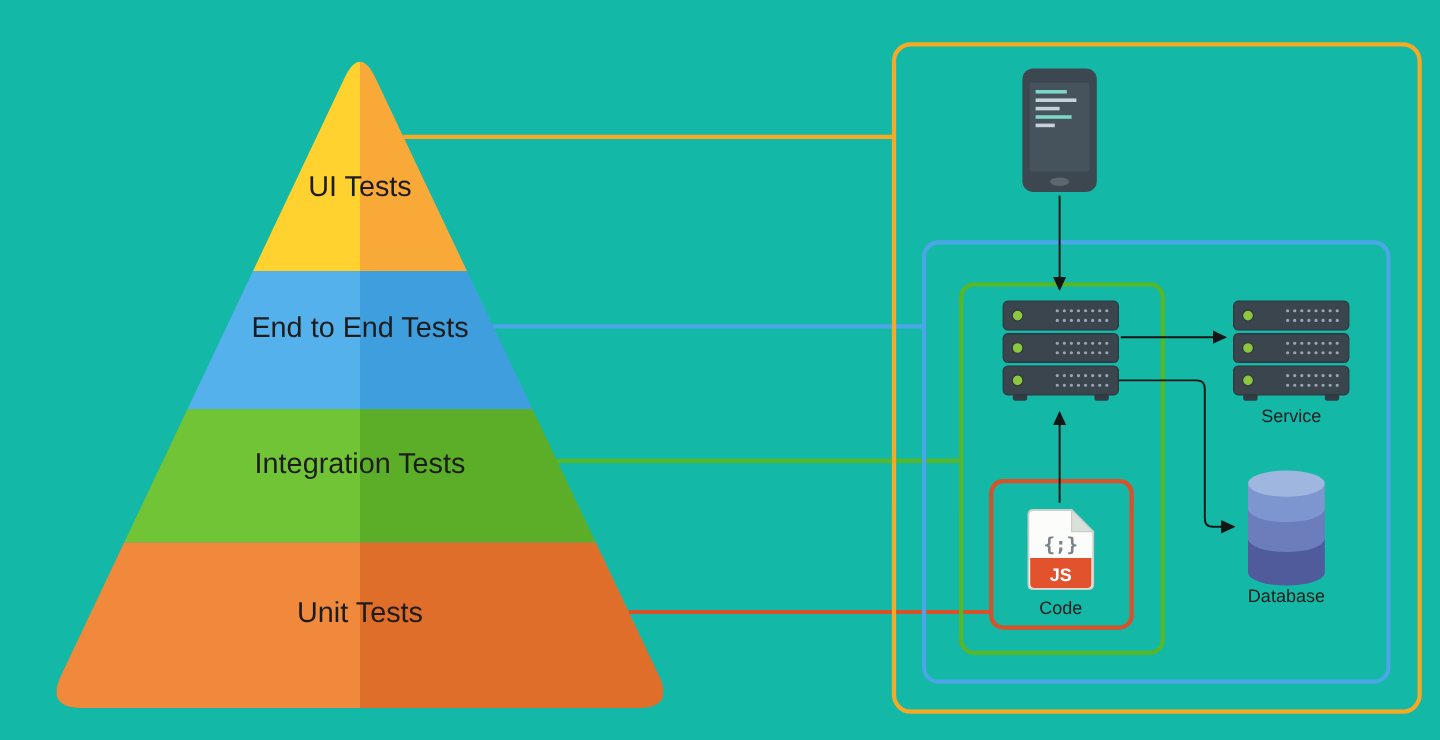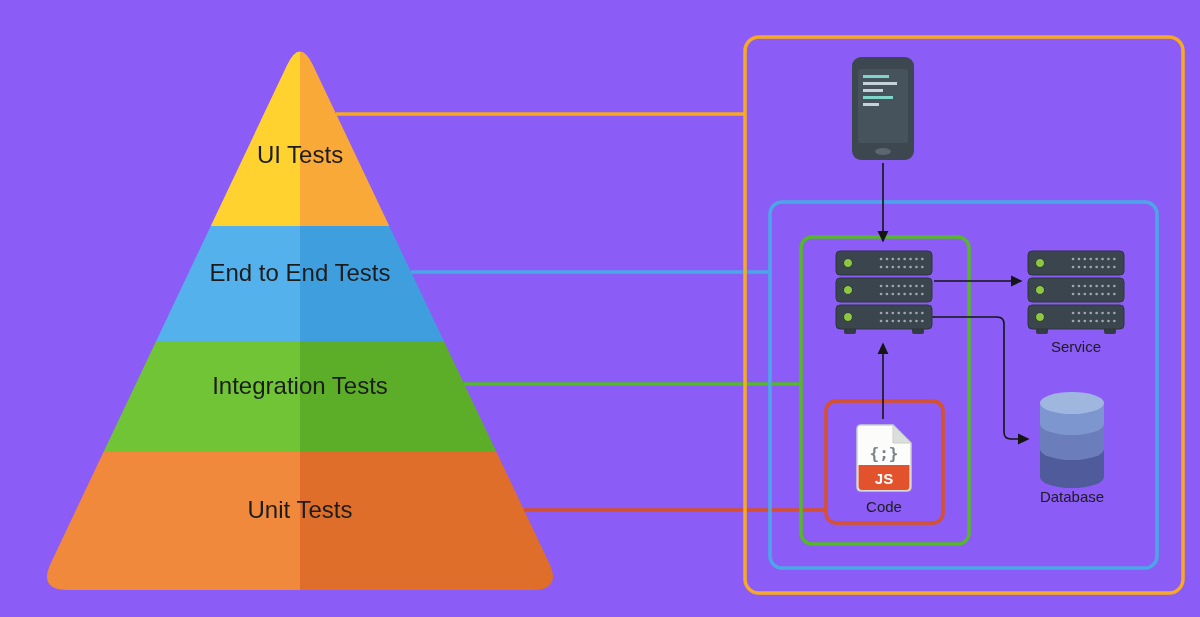--- a/index.html
+++ b/index.html
@@ -1,20 +1,20 @@
 <!DOCTYPE html>
 <html><head>
 <meta charset="utf-8">
 <style>
   html, body { margin: 0; padding: 0; background: #ffffff; }
   #stage {
     position: relative;
     width: 1200px;
     height: 617px;
-    background: #8b5cf6;
+    background: #14b8a6;
     font-family: "Liberation Sans", sans-serif;
     overflow: hidden;
   }
   svg text {
     font-family: "Liberation Sans", sans-serif;
     fill: #1c1c1c;
   }
   .pyramid-label { font-size: 24px; }
   .icon-label { font-size: 15px; }
   .js-badge { font-size: 15px; font-weight: bold; fill: #ffffff; }

